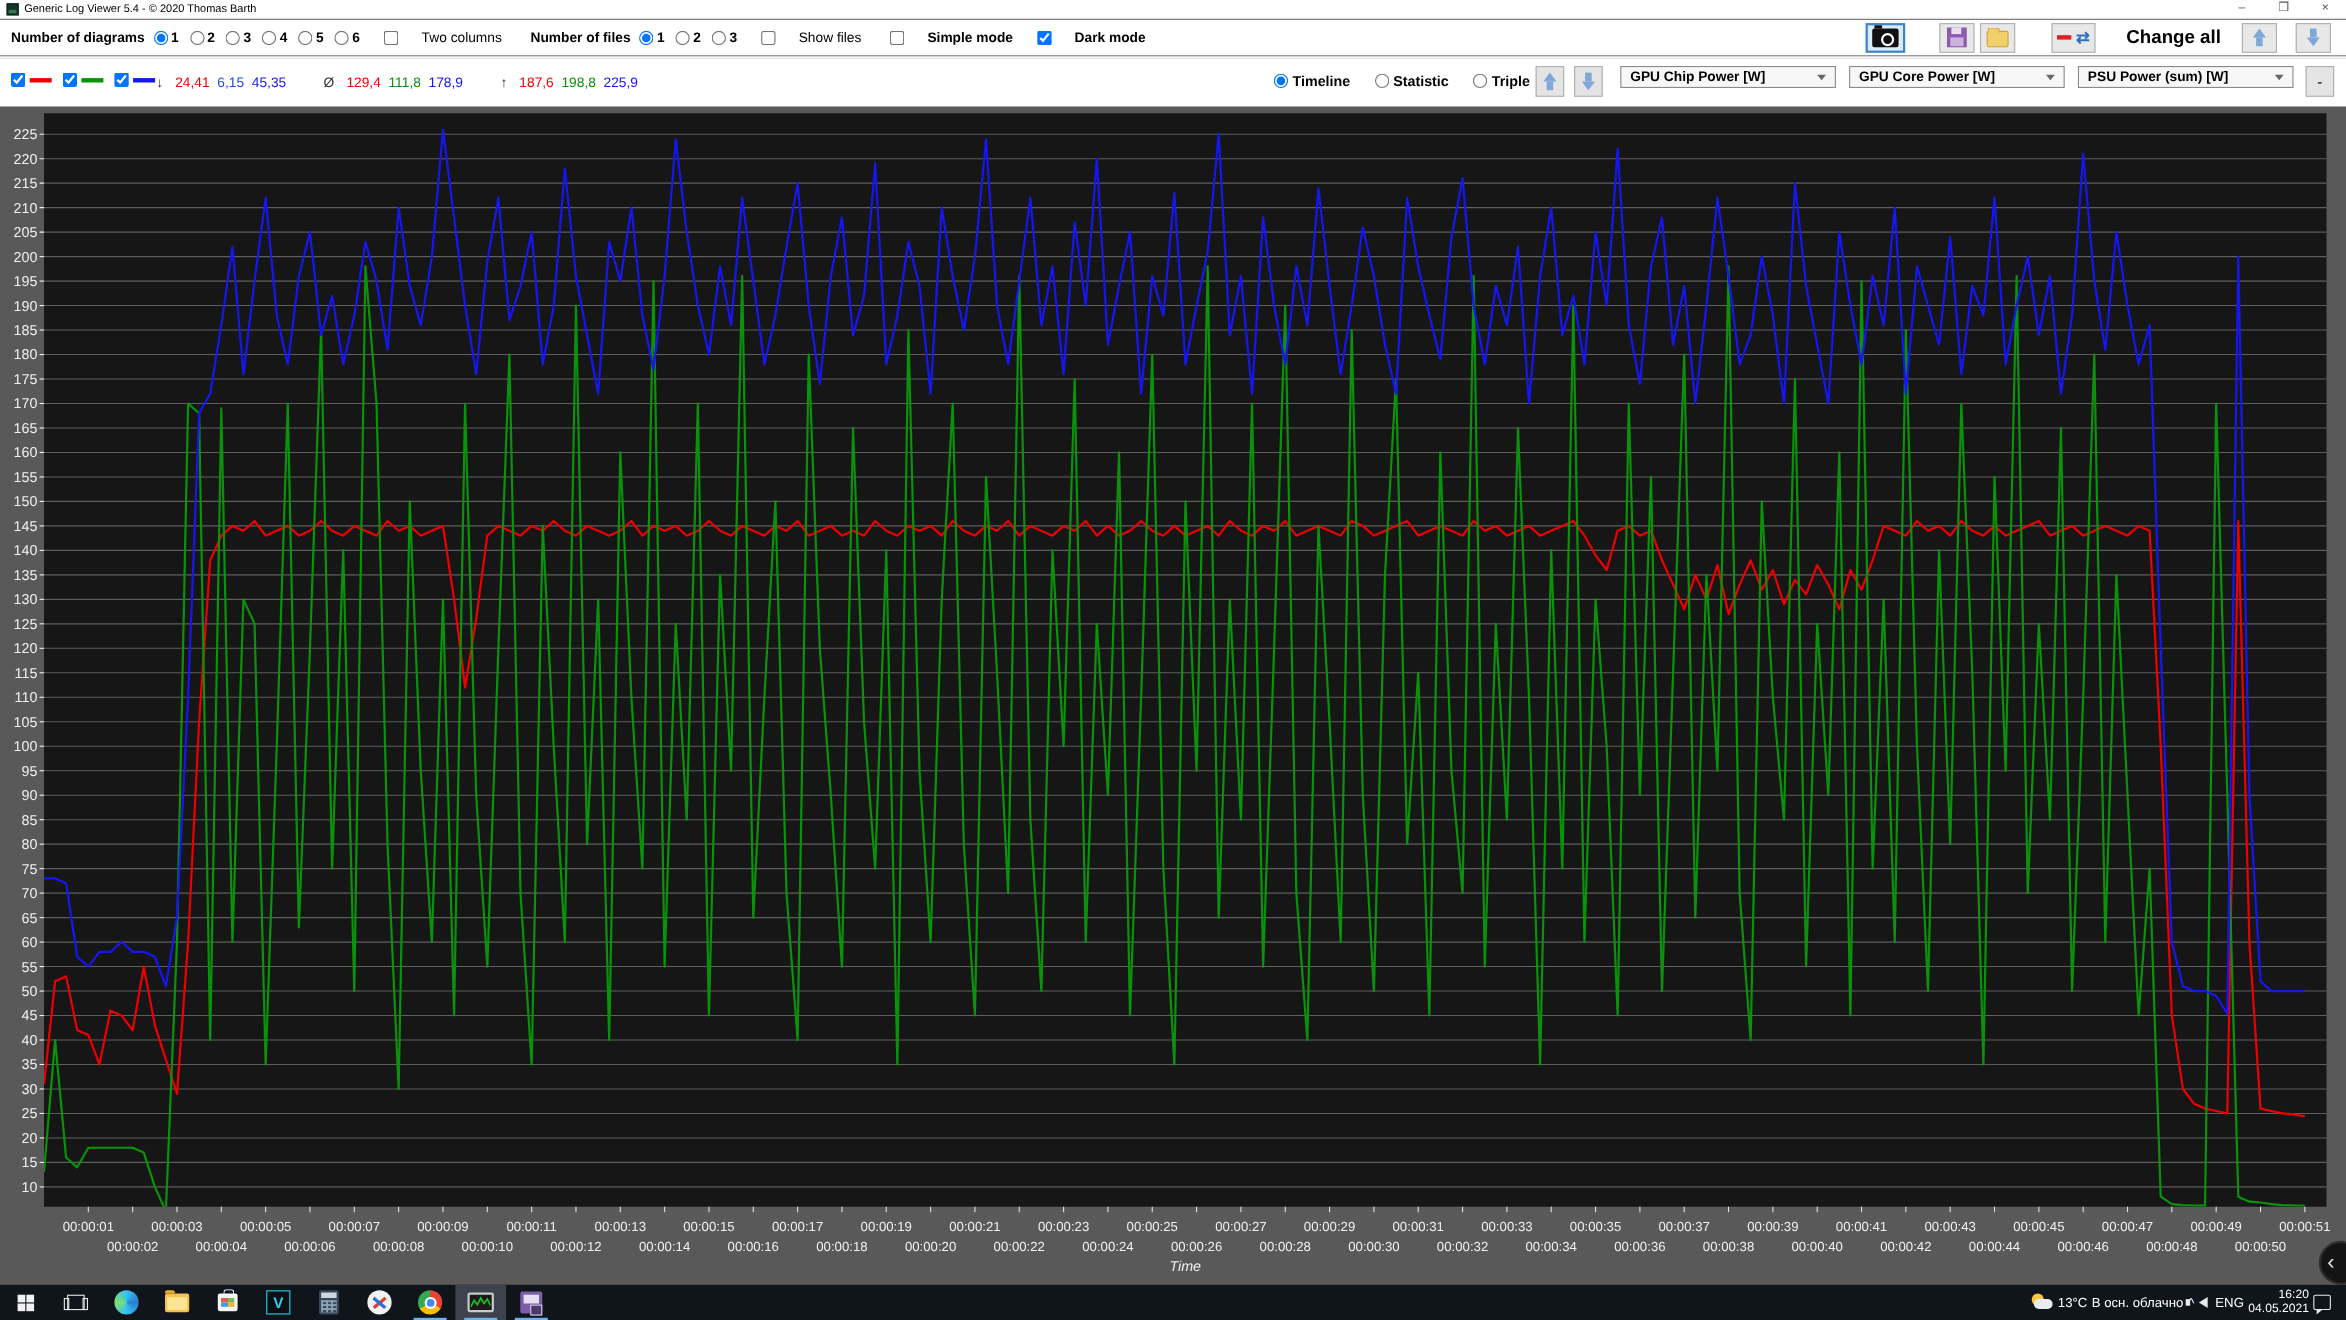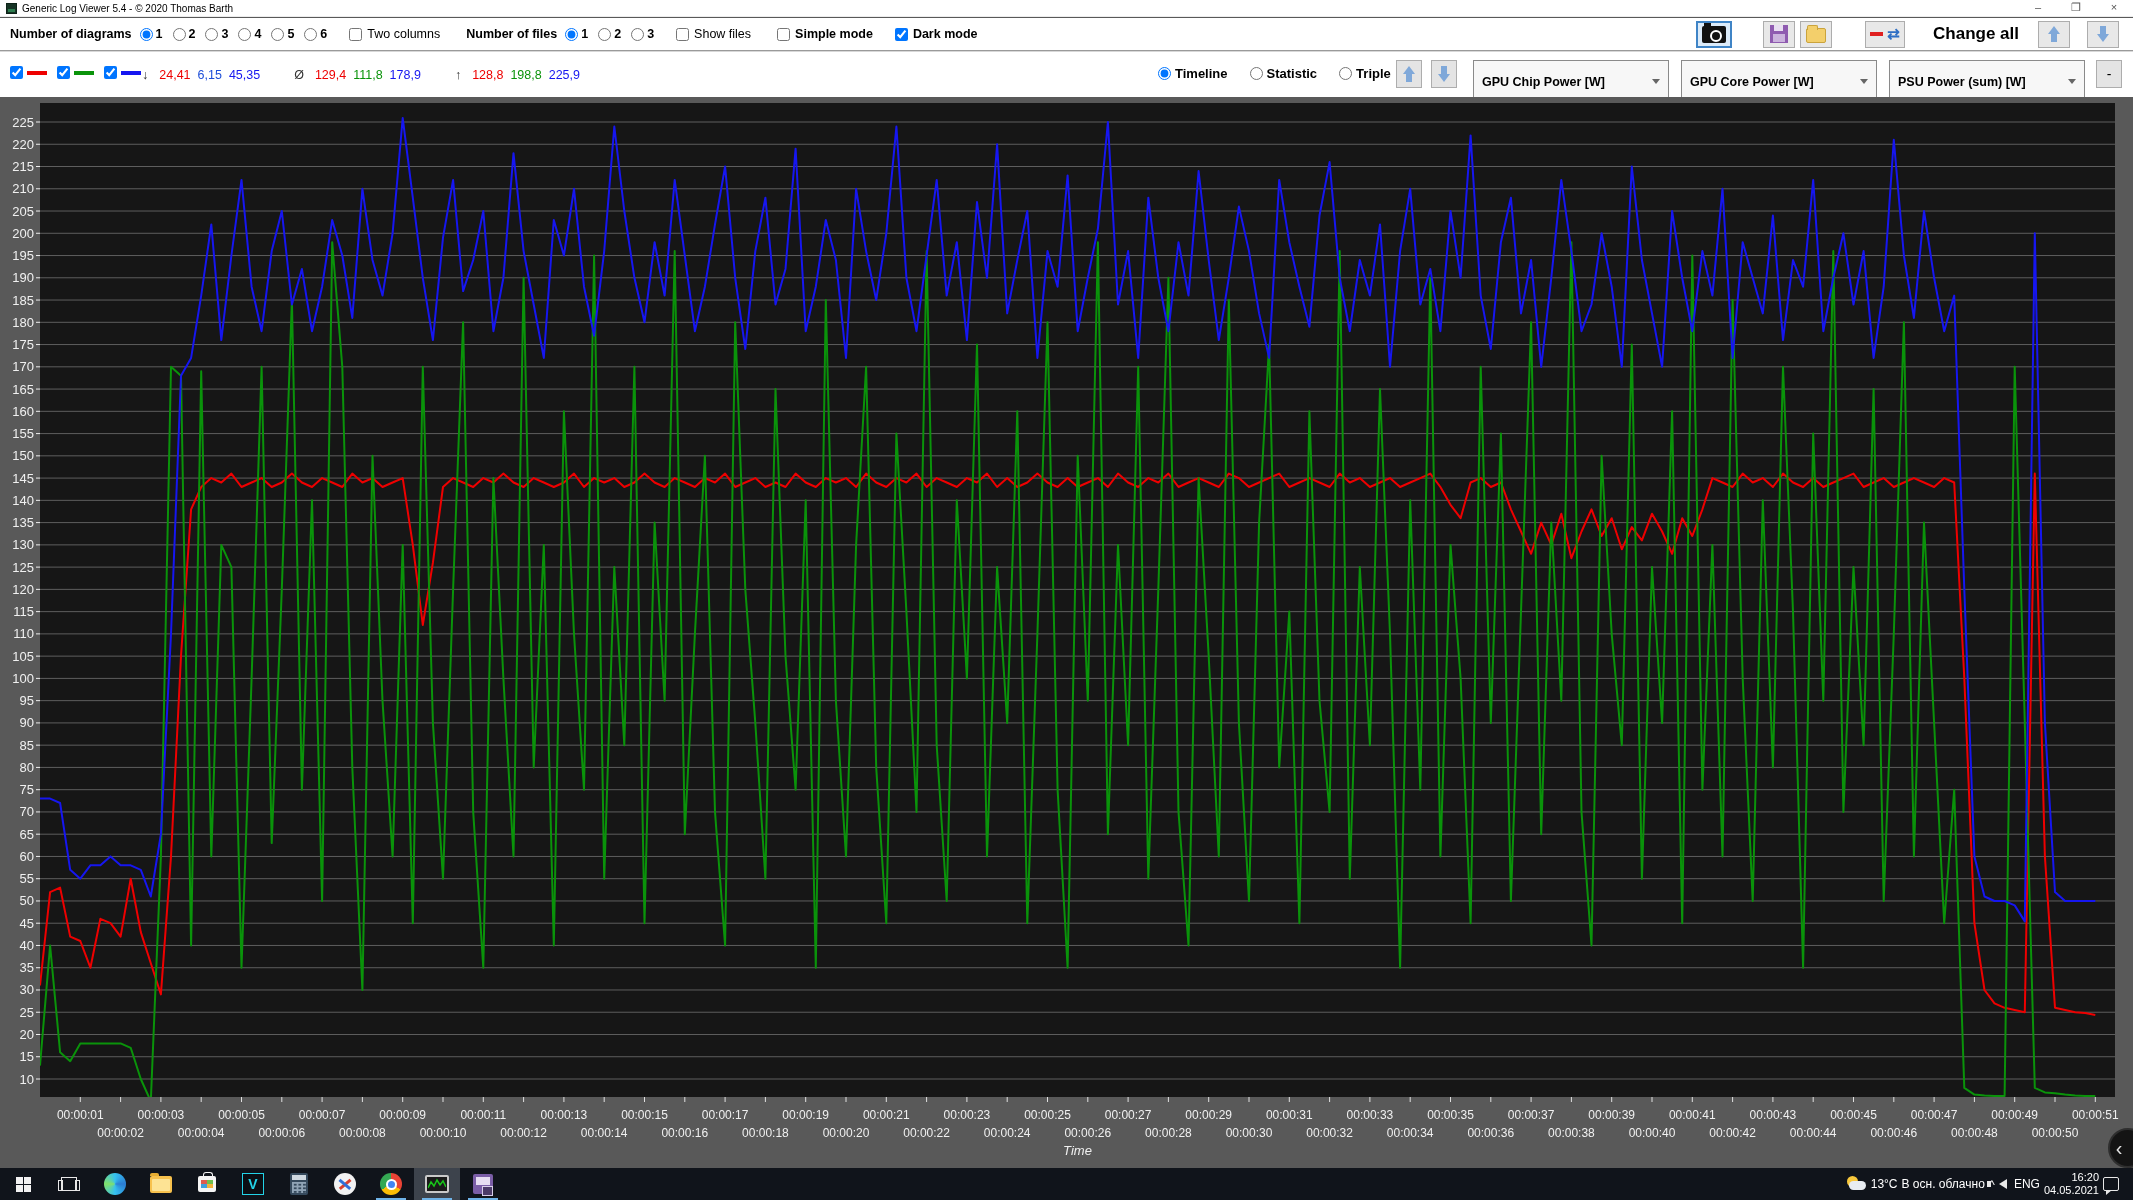--- a/index.html
+++ b/index.html
@@ -13,21 +13,21 @@
               border:1px solid #0d2318; position:relative; }
   #titlebar .appicon:after { content:""; position:absolute; left:1px; top:5px; width:7px; height:3px; background:#2e7d4f; }
   #titlebar .wbtns { margin-left:auto; display:flex; }
   #titlebar .wbtn { width:38px; height:16px; text-align:center; color:#555; font-size:11px; line-height:15px; cursor:default; }
 
   
   #toolbar { position:absolute; top:18px; left:0; width:2133px; height:32px; background:#ffffff;
              display:flex; align-items:center; font-size:12.5px; }
   .blabel { font-weight:bold;text-align:right; }
   .rlabel { font-weight:bold; margin:0 10px 0 3px; }
-  .clabel { margin:0 0 0 5px; }
+  .clabel { margin:0 0 0 21px; }
   #toolbar input, #row2 input { width:13px; height:13px; }
   .tb-gap { width:26px; }
   .tbtn { height:27px; border:1px solid #adadad; background:#e8e8e8; display:flex; align-items:center;
           justify-content:center; margin-left:5px; }
   
   #btn-camera { width:36px; background:#dcebf9; border:2px solid #3f84c6; }
   .cam { width:24px; height:17px; background:#111; border-radius:2px; position:relative; }
   .cam:before { content:""; position:absolute; left:8px; top:4px; width:8px; height:8px; border:2px solid #fff; border-radius:50%; }
   .cam:after { content:""; position:absolute; left:2px; top:-3px; width:7px; height:3px; background:#111; }
   
@@ -58,21 +58,21 @@
   #row2 { position:absolute; top:53px; left:0; width:2133px; height:44px; background:#ffffff; font-size:12.5px; }
   #legend { position:absolute; left:10px; top:13px; display:flex; align-items:center; }
   .dash { width:20px; height:4px; margin:0 10px 0 4px; }
   #stats { position:absolute; left:142px; top:15px; display:flex; align-items:center; white-space:pre; font-size:12.5px; }
   #stats .sym { color:#333; margin-right:4px; }
   #stats .grp { margin-right:34px; display:flex; gap:7px; }
   #viewmodes { position:absolute; left:1158px; top:13px; display:flex; align-items:center; font-weight:bold; font-size:13px; }
   #viewmodes label { margin:0 22px 0 4px; }
   #updown2 { position:absolute; left:1396px; top:7px; display:flex; }
   .sqbtn { width:26px; height:28px; border:1px solid #adadad; background:#e4e4e4; display:flex; align-items:center; justify-content:center; margin-right:9px; }
-  .combo { position:absolute; top:7px; height:43px; width:196px; background:#f7f7f7; border:1px solid #8a8a8a;
+  .combo { position:absolute; top:7px; height:20px; width:196px; background:#f7f7f7; border:1px solid #8a8a8a;
            display:flex; align-items:center; font-weight:bold; font-size:12.5px; padding-left:8px; }
   .combo .chev { margin-left:auto; margin-right:8px; width:0; height:0; border-left:4px solid transparent; border-right:4px solid transparent; border-top:5px solid #666; }
   #combo1 { left:1473px; } #combo2 { left:1681px; } #combo3 { left:1889px; }
   #minusbtn { position:absolute; left:2096px; top:7px; width:26px; height:28px; border:1px solid #adadad; background:#e4e4e4;
               text-align:center; font-size:14px; line-height:26px; }
 
   
   #chart-panel { position:absolute; top:97px; left:0; width:2133px; height:1071px; background:#595959; }
   #chartsvg { position:absolute; left:0; top:0; font-family:"Liberation Sans",sans-serif; }
 
@@ -232,21 +232,21 @@
       <span style="color: rgb(22, 22, 240);">45,35</span>
     </span>
     <span class="grp">
       <span class="sym">Ø</span>
       <span style="color: rgb(238, 0, 0);">129,4</span>
       <span style="color: rgb(10, 147, 10);">111,8</span>
       <span style="color: rgb(22, 22, 240);">178,9</span>
     </span>
     <span class="grp">
       <span class="sym">↑</span>
-      <span style="color: rgb(238, 0, 0);">128,8</span>
+      <span style="color: rgb(238, 0, 0);">187,6</span>
       <span style="color: rgb(10, 147, 10);">198,8</span>
       <span style="color: rgb(22, 22, 240); text-align: right;">225,9</span>
     </span>
   </div>
 
   <div id="viewmodes">
     <input type="radio" name="vmode" checked="" style="">
     <label>Timeline</label>
     <input type="radio" name="vmode" style="">
     <label>Statistic</label>

